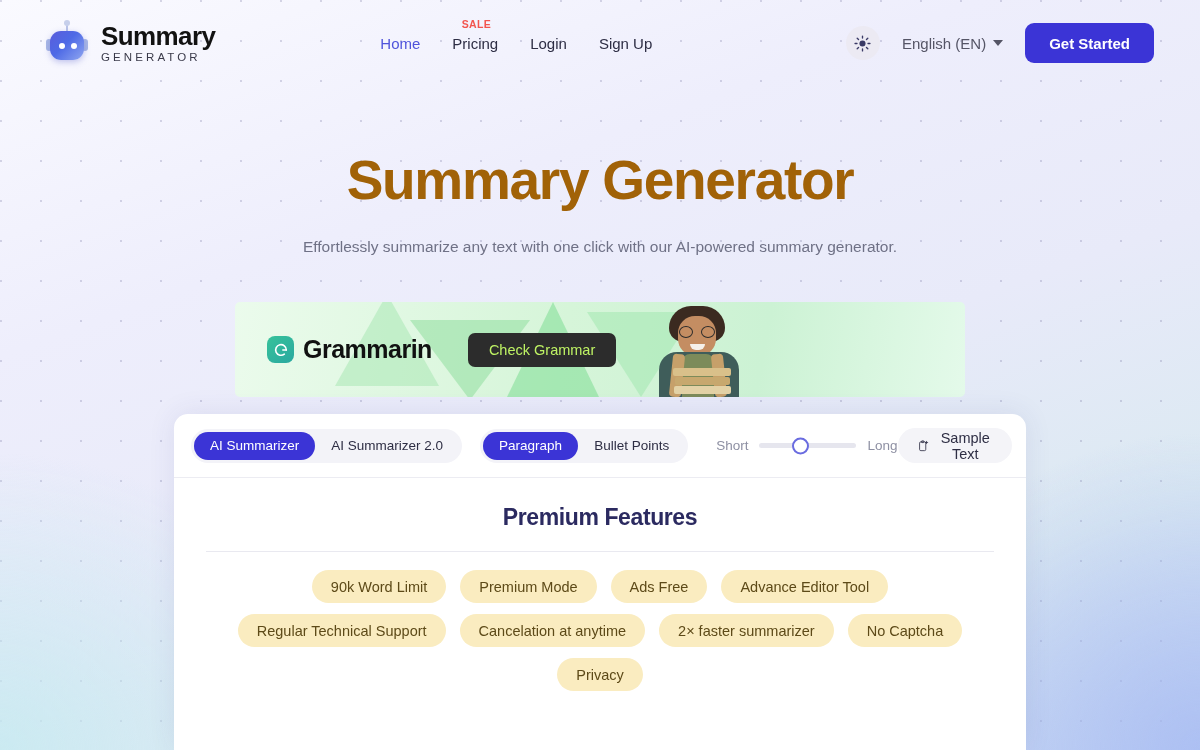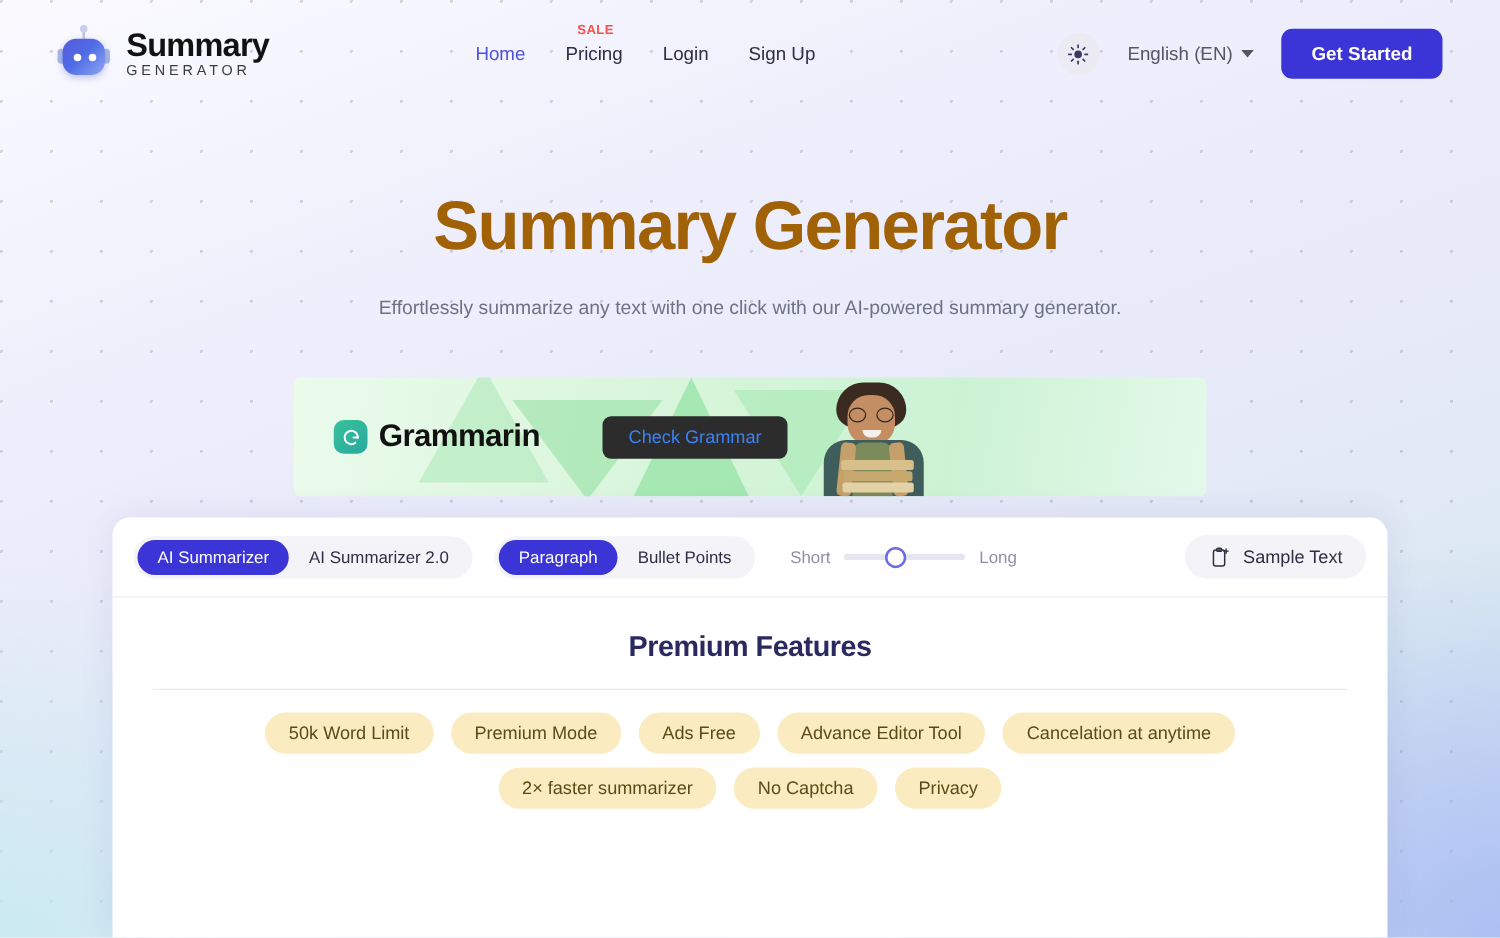--- a/index.html
+++ b/index.html
@@ -104,29 +104,29 @@
   .p-strapl{ position:absolute; left:38px; top:52px; width:12px; height:43px; background:#c6a06a; transform:rotate(6deg); border-radius:4px;}
   .p-strapr{ position:absolute; left:80px; top:52px; width:12px; height:43px; background:#c6a06a; transform:rotate(-6deg); border-radius:4px;}
   .p-books{ position:absolute; left:40px; top:66px; width:58px; height:29px;}
   .p-books b{ position:absolute; left:0; width:58px; height:8px; border-radius:2px; display:block; }
   .p-books b:nth-child(1){ top:0; background:#d9c08a;}
   .p-books b:nth-child(2){ top:9px; background:#c7a86e; width:55px; left:2px;}
   .p-books b:nth-child(3){ top:18px; background:#e3d2a6; width:57px; left:1px;}
   .ad-text{ position:relative; z-index:4; margin-left:152px; }
   .ad-text .l1,.ad-text .l2{ font-size:19.5px; font-weight:700; color:#141414; line-height:1.32; letter-spacing:-0.2px;}
   .ad-btn{
-    position:relative; z-index:4; margin-left:50px;
-    background:#2c2c2c; color:#3b82f6; border:none; border-radius:7px;
+    position:relative; z-index:4; margin-left:36px;
+    background:#2c2c2c; color:#bef264; border:none; border-radius:7px;
     height:34px; padding:0 21px; font-size:14.5px; font-weight:500; cursor:pointer;
     font-family:inherit; white-space:nowrap;
   }
 
   
   .card{
-    position:relative; z-index:4; width:1020px; margin:17px auto 0;
+    position:relative; z-index:4; width:852px; margin:17px auto 0;
     background:#fff; border-radius:14px 14px 0 0;
     box-shadow:0 -1px 28px rgba(60,60,120,.09);
     overflow:hidden;
   }
   .toolbar{
     height:64px; display:flex; align-items:center; padding:0 17px;
     border-bottom:1px solid #ececf2;
   }
   .seg{ display:flex; background:#f3f3f8; border-radius:20px; padding:3px; }
   .seg button{
@@ -297,24 +297,25 @@
     </button>
   </div>
 
   <div class="body-row">
 
 
     <div class="panel">
       <h2>Premium Features</h2>
       <div class="divider"></div>
       <div class="pills">
-        <button class="pill">50k Word Limit</button>
+        <button class="pill">90k Word Limit</button>
         <button class="pill">Premium Mode</button>
         <button class="pill">Ads Free</button>
         <button class="pill">Advance Editor Tool</button>
+        <button class="pill">Regular Technical Support</button>
         <button class="pill">Cancelation at anytime</button>
         <button class="pill">2× faster summarizer</button>
         <button class="pill">No Captcha</button>
         <button class="pill">Privacy</button>
       </div>
 
     </div>
 
   </div>
 </div>

